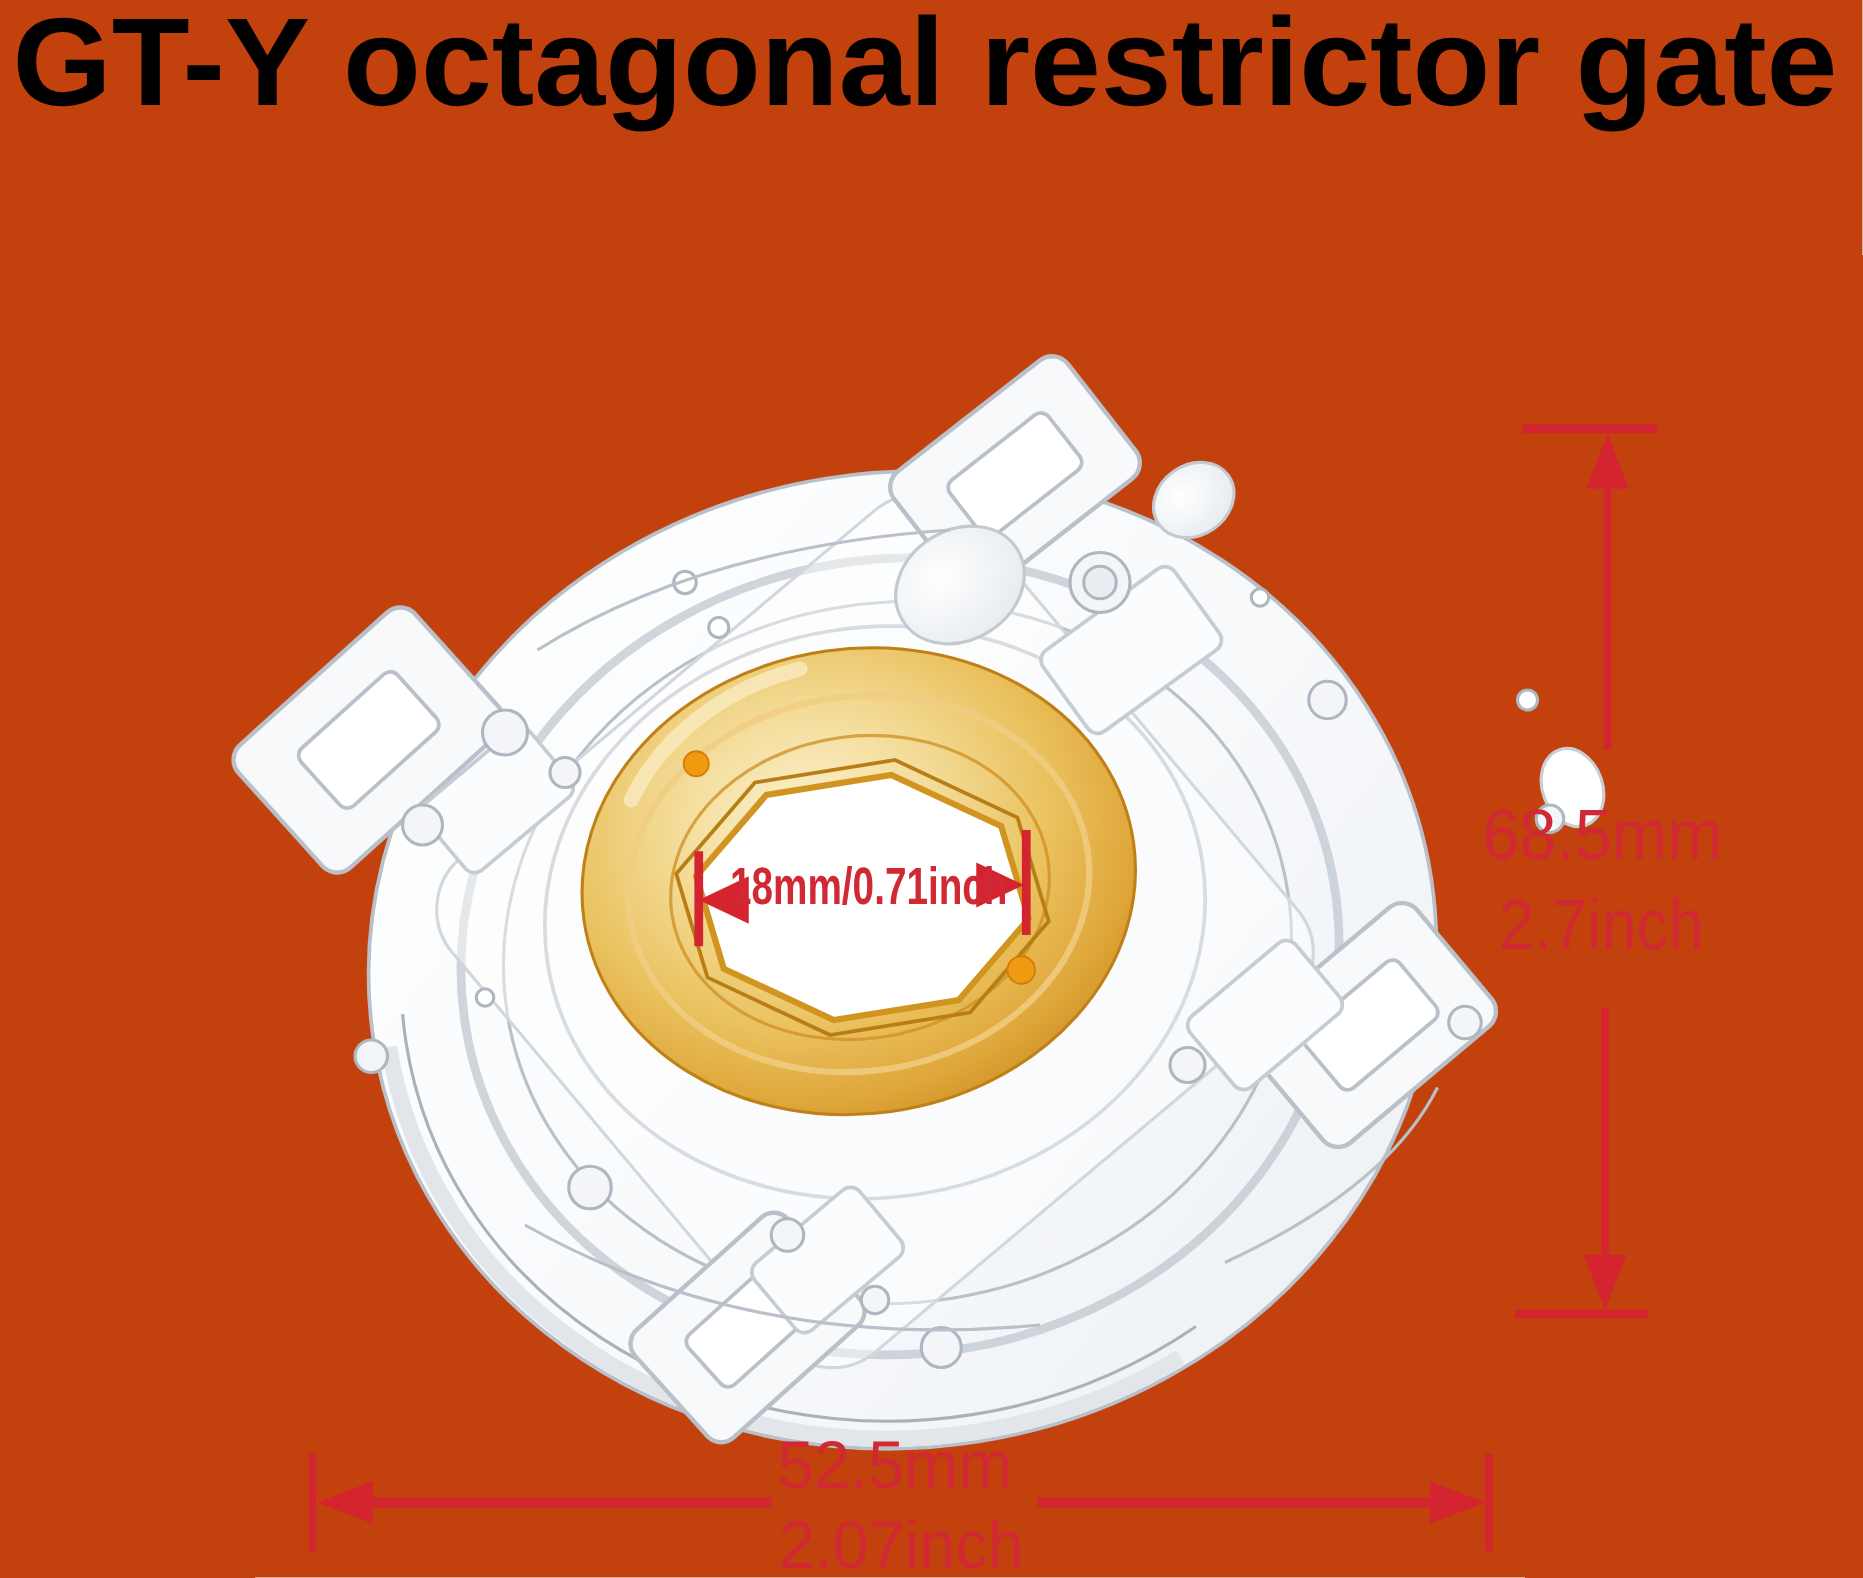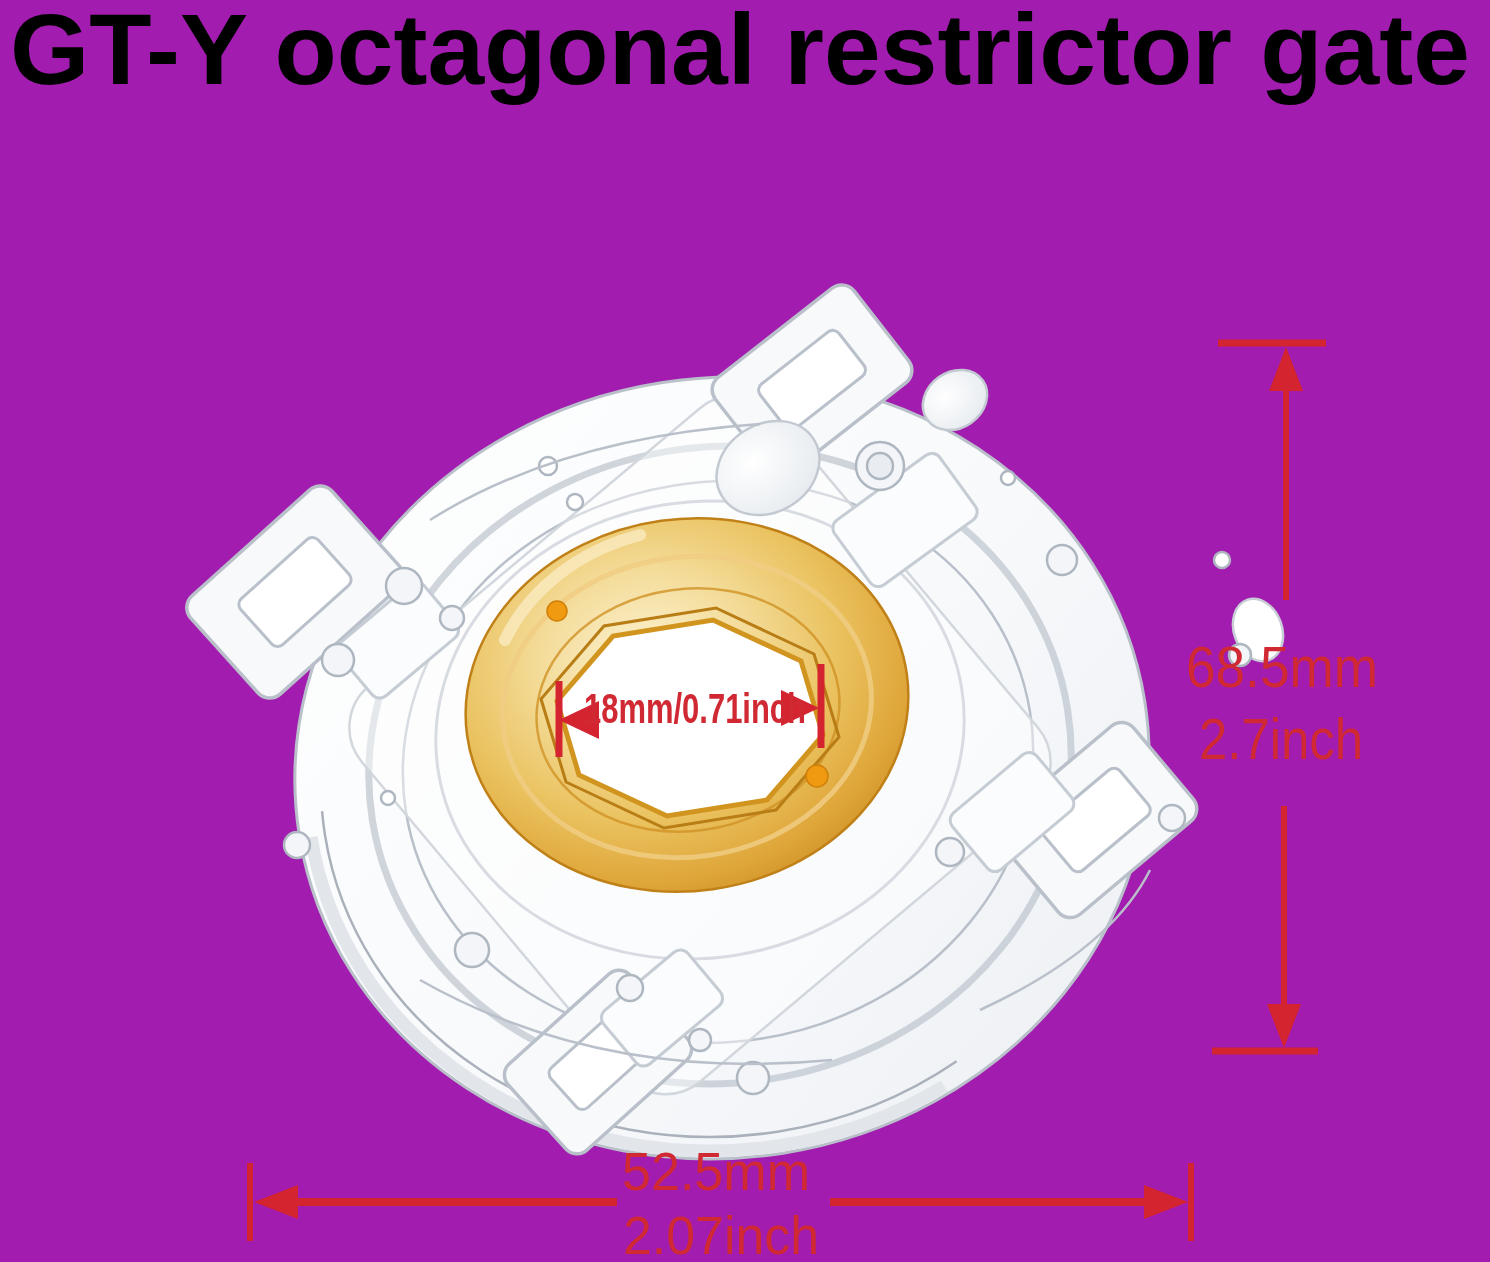--- a/index.html
+++ b/index.html
@@ -1,19 +1,19 @@
 <!DOCTYPE html>
 <html><head>
 <meta charset="utf-8">
 <style>
   html,body{margin:0;padding:0;background:#ffffff;}
   .page{
     position:relative;
     width:1490px;height:1262px;
-    background:#a21caf;
+    background:#c2410c;
     overflow:hidden;
     font-family:"Liberation Sans", sans-serif;
   }
   .scene{position:absolute;left:0;top:0;}
   .title-text{
     font-family:"Liberation Sans", sans-serif;
     font-weight:bold;
     fill:#000000;
   }
   .dim-text{

